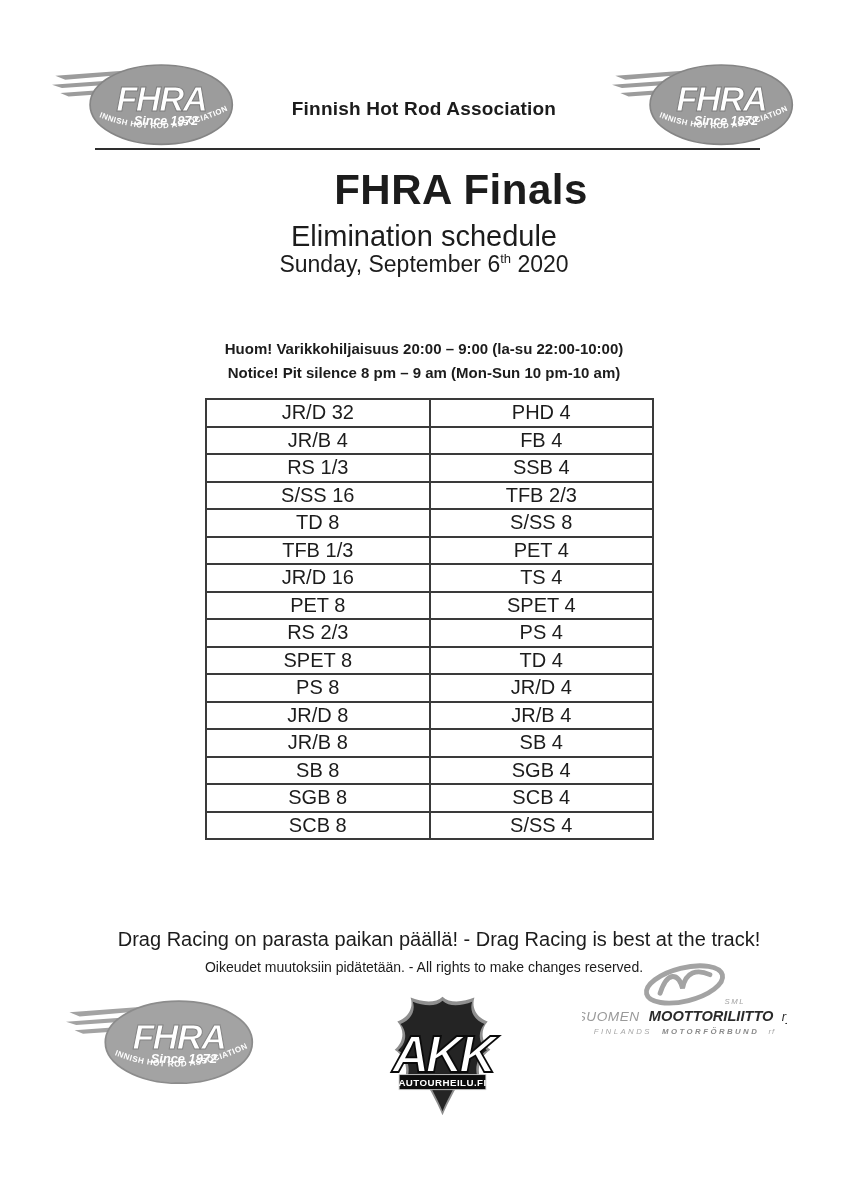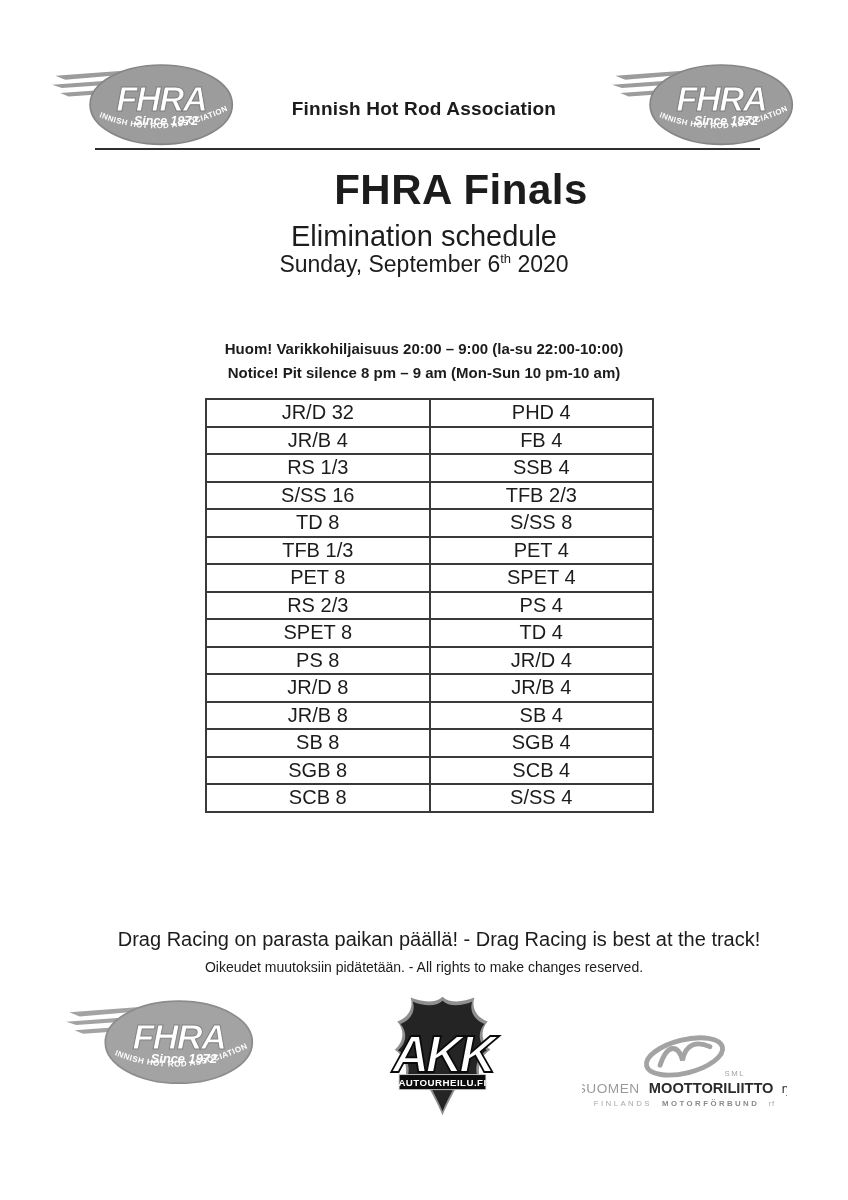--- a/index.html
+++ b/index.html
@@ -25,21 +25,21 @@
     border:2px solid #3a3a3a;height:25.5px;text-align:center;
     font-size:20px;padding:0;color:#1c1c1c;margin-top:20px;
   }
   .slogan{top:928px;font-size:20px;margin-left:15px;}
   .rights{top:959px;font-size:14px;}
   .logo{position:absolute;}
   .logo-top-left{left:52px;top:60px;width:182px;height:86px;}
   .logo-top-right{left:612px;top:60px;width:182px;height:86px;}
   .logo-bottom-left{left:66px;top:996px;width:188px;height:89px;}
   .logo-akk{left:370px;top:994px;width:145px;height:124px;text-align:center;}
-  .logo-sml{left:582px;top:1032px;width:205px;height:82px;}
+  .logo-sml{left:582px;top:960px;width:205px;height:82px;font-style:italic;}
   svg{display:block;width:100%;height:100%;}
 </style>
 </head>
 <body>
 
 <div class="page">
 
   <div class="logo logo-top-left">
     <svg viewBox="0 0 220 104">
       <g>
@@ -111,20 +111,24 @@
           <td>S/SS 16</td>
           <td>TFB 2/3</td>
         </tr>
         <tr>
           <td>TD 8</td>
           <td>S/SS 8</td>
         </tr>
         <tr>
           <td>TFB 1/3</td>
           <td>PET 4</td>
+        </tr>
+        <tr>
+          <td>JR/D 16</td>
+          <td>TS 4</td>
         </tr>
         <tr>
           <td>PET 8</td>
           <td>SPET 4</td>
         </tr>
         <tr>
           <td>RS 2/3</td>
           <td>PS 4</td>
         </tr>
         <tr>

